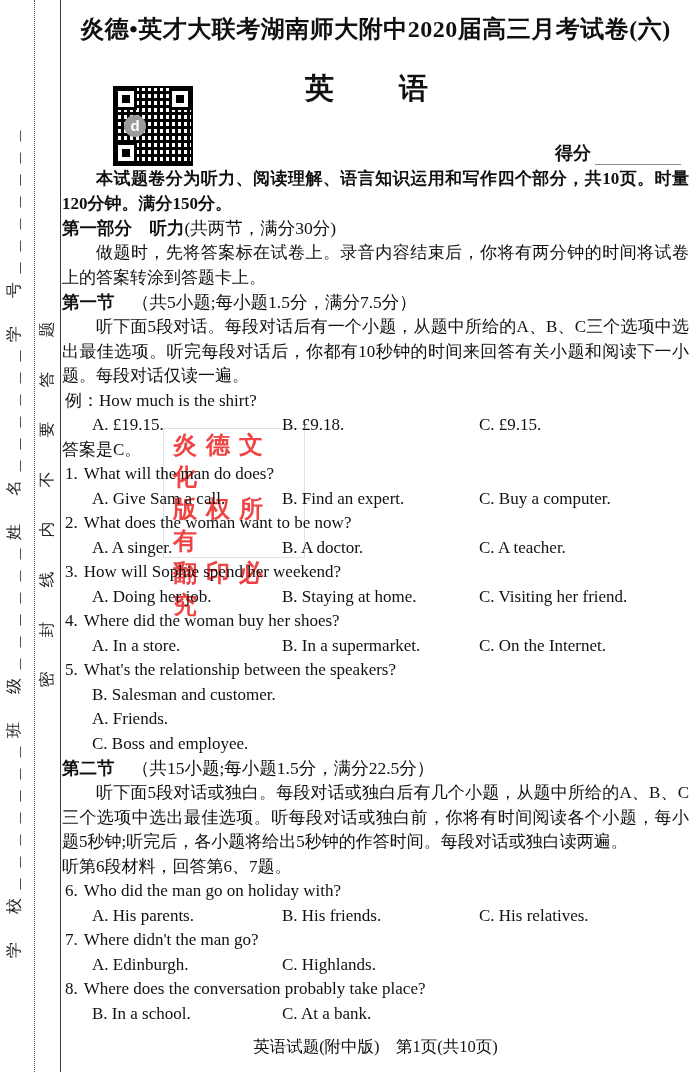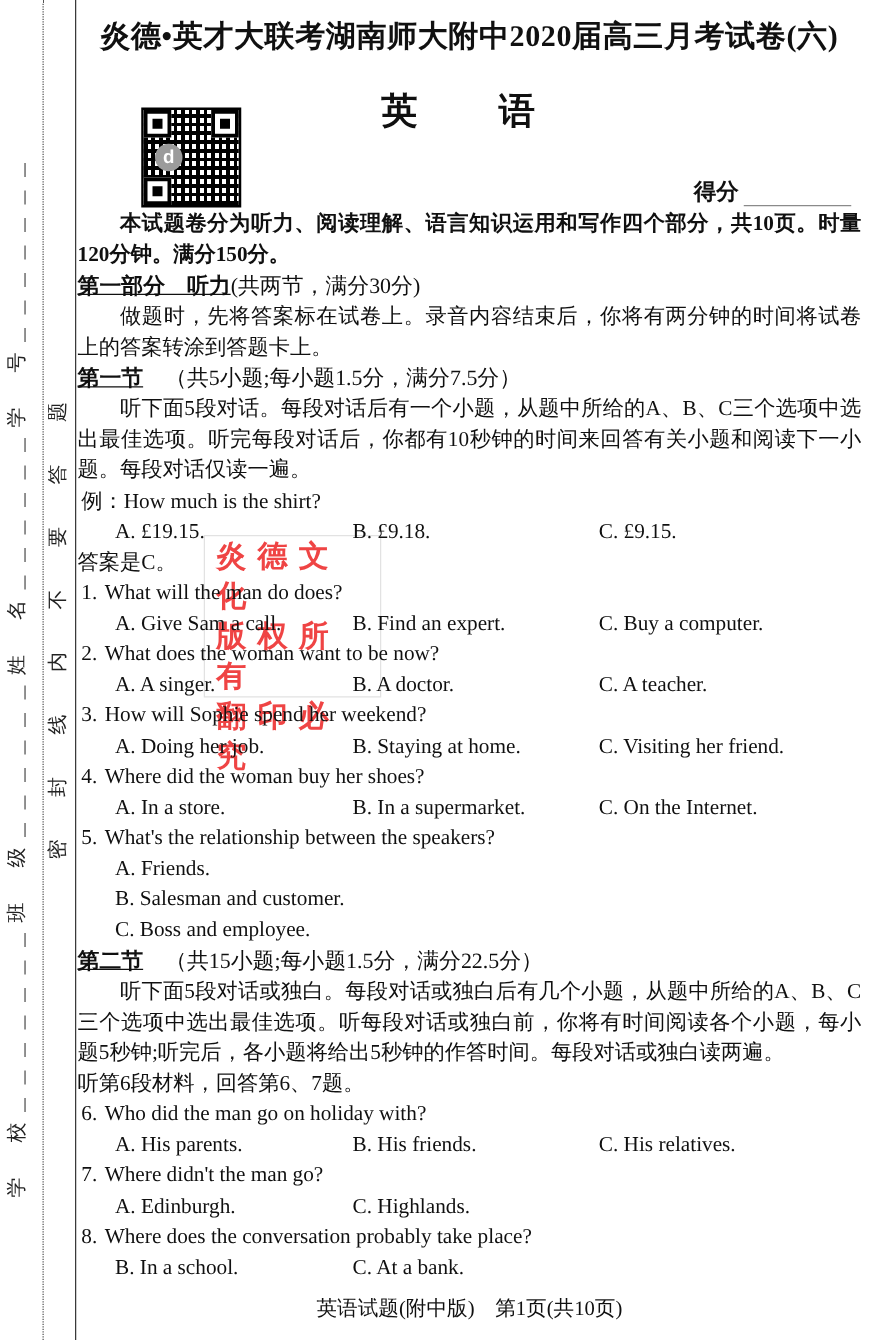--- a/index.html
+++ b/index.html
@@ -38,21 +38,21 @@
     position:absolute;left:0;right:0;top:24px;text-align:center;
     font-size:29px;font-weight:bold;letter-spacing:18px;
   }
   .score-row{text-align:right;font-size:18px;font-weight:bold;margin:0 8px 2px 0;}
   .score-line{display:inline-block;width:86px;border-bottom:1.5px solid #8a8a8a;height:16px;vertical-align:bottom;margin-left:4px;}
 
   .para{font-size:17px;line-height:24.5px;text-align:justify;}
   .indent{text-indent:2em;}
   .b{font-weight:bold;}
   .sec-head{font-size:17.5px;line-height:25px;}
-  .sec-head .main{font-weight:bold;text-decoration:underline;}
+  .sec-head .main{font-weight:bold;}
   .q{font-size:17px;line-height:24.5px;padding-left:3px;}
   .q .qnum{margin-right:6px;}
   .opts{display:grid;grid-template-columns:190px 197px 1fr;padding-left:30px;font-size:17px;line-height:24.5px;}
   .opt-stack{padding-left:30px;font-size:17px;line-height:24.5px;}
   .note-line{font-size:17px;line-height:24.5px;}
 
   
   .qr{
     position:absolute;left:53px;top:43px;width:76px;height:76px;
     background:
@@ -162,22 +162,22 @@
     </div>
     <div class="opts">
       <span>A. In a store.</span>
       <span>B. In a supermarket.</span>
       <span>C. On the Internet.</span>
     </div>
 
     <div class="q">
       <span class="qnum">5.</span><span>What's the relationship between the speakers?</span>
     </div>
+    <div class="opt-stack">B. Salesman and customer.</div>
     <div class="opt-stack">A. Friends.</div>
-    <div class="opt-stack">B. Salesman and customer.</div>
     <div class="opt-stack">C. Boss and employee.</div>
 
     <div class="sec-head">
       <span class="main">第二节</span>　<span>（共15小题;每小题1.5分，满分22.5分）</span>
     </div>
 
     <div class="para indent">听下面5段对话或独白。每段对话或独白后有几个小题，从题中所给的A、B、C三个选项中选出最佳选项。听每段对话或独白前，你将有时间阅读各个小题，每小题5秒钟;听完后，各小题将给出5秒钟的作答时间。每段对话或独白读两遍。</div>
 
     <div class="note-line">听第6段材料，回答第6、7题。</div>
 

